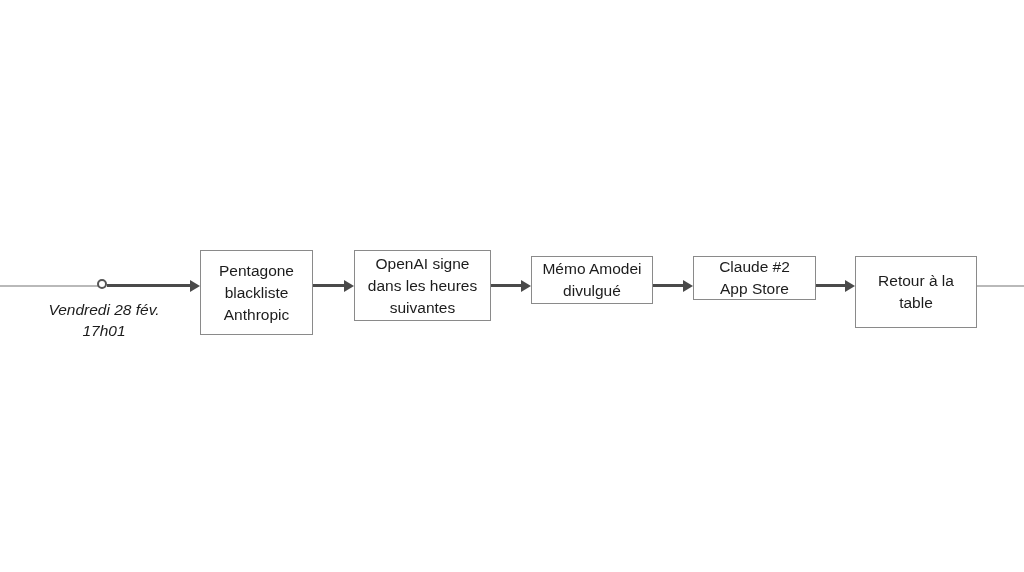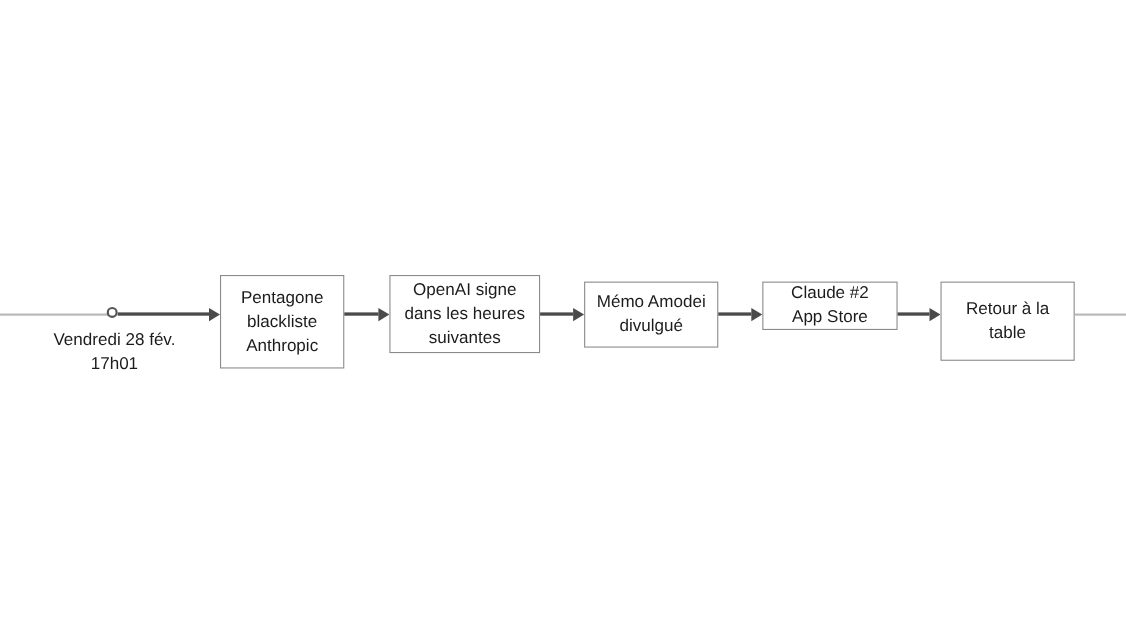--- a/index.html
+++ b/index.html
@@ -59,20 +59,21 @@
   .start-label {
     position: absolute;
     left: 14px;
     top: 299px;
     width: 180px;
     text-align: center;
     font-size: 15.5px;
     line-height: 21px;
     color: #1c1c1c;
     white-space: pre-line;
+    font-style: italic;
   }
 
   
   .connector {
     position: absolute;
     top: 284px;
     height: 3px;
   }
   .connector .conn-shaft {
     position: absolute;
@@ -143,21 +144,21 @@
     <span class="event-text">OpenAI signe
 dans les heures
 suivantes</span>
   </div>
 
   <div class="connector" style="left:491px; width:40px;">
     <div class="conn-shaft" style="width:30px;"></div>
     <div class="conn-head" style="left:30px;"></div>
   </div>
 
-  <div class="event-box" style="left:531px; top:256px; width:122px; height:60px;align-items:center;">
+  <div class="event-box" style="left:531px; top:256px; width:122px; height:48px;align-items:center;">
     <span class="event-text">Mémo Amodei
 divulgué</span>
   </div>
 
   <div class="connector" style="left:653px; width:40px;">
     <div class="conn-shaft" style="width:30px;"></div>
     <div class="conn-head" style="left:30px;"></div>
   </div>
 
   <div class="event-box" style="left:693px; top:256px; width:123px; height:44px;">

